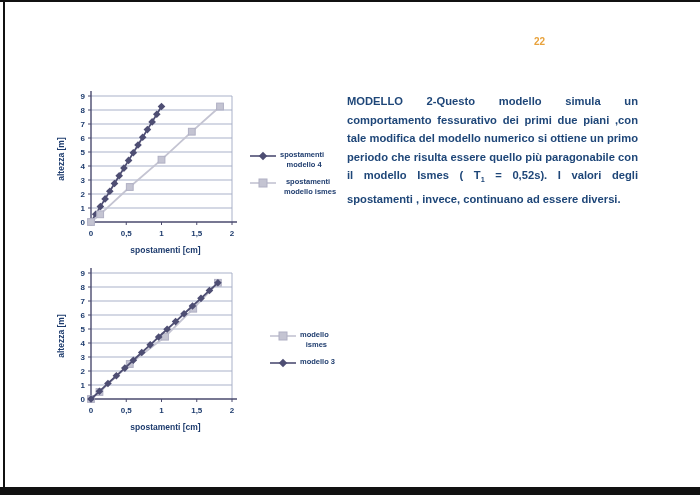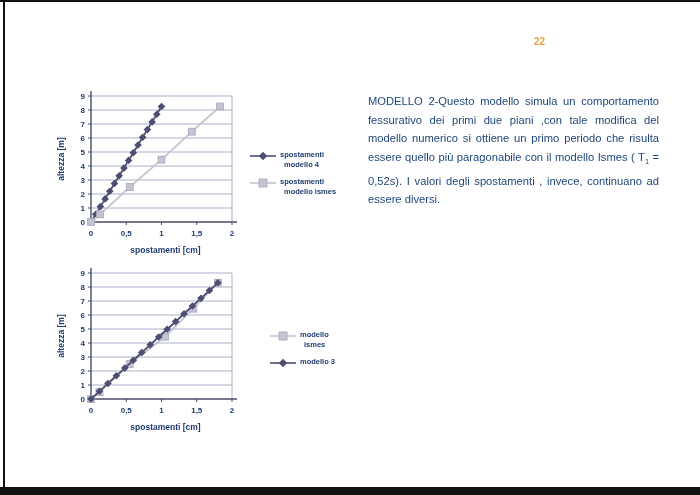--- a/index.html
+++ b/index.html
@@ -16,31 +16,31 @@
   }
   .page-number{
     position:absolute;left:534px;top:36px;
     font-size:10px;font-weight:bold;color:#e8a23c;
   }
   .chart{position:absolute;width:214px;height:178px;}
   #chart0{left:30px;top:84px;}
   #chart1{left:30px;top:261px;}
   .tick{font-family:"Liberation Sans",sans-serif;font-size:8px;font-weight:bold;fill:#1e3c6e;}
   .axis-title{font-family:"Liberation Sans",sans-serif;font-size:8.5px;font-weight:bold;fill:#1e3c6e;}
-  .legend{position:absolute;}
+  .legend{position:absolute;text-align:center;}
   #legend0{left:250px;top:150px;}
   #legend1{left:270px;top:330px;}
   .legend-entry{display:flex;align-items:flex-start;margin-bottom:7px;}
   .legend-entry svg{flex:0 0 auto;margin-top:1px;margin-right:4px;}
   .legend-text{font-size:7.5px;font-weight:bold;color:#1e3c6e;line-height:10px;}
   .legend-text span{display:block;}
   .legend-text span:nth-child(2){padding-left:4px;}
   .text-block{
-    position:absolute;left:368px;width:291px;
-    font-size:11.2px;font-weight:normal;color:#1e4678;
+    position:absolute;left:347px;width:291px;
+    font-size:11.2px;font-weight:bold;color:#1e4678;
     line-height:18.6px;text-align:justify;
   }
   #text-block-modello2{top:92px;}
   #text-block-modello3{top:294px;}
   .text-block p{margin:0;}
   .sub{vertical-align:sub;font-size:0.65em;}
   .sup{vertical-align:super;font-size:0.65em;}
 </style>
 </head>
 <body>

